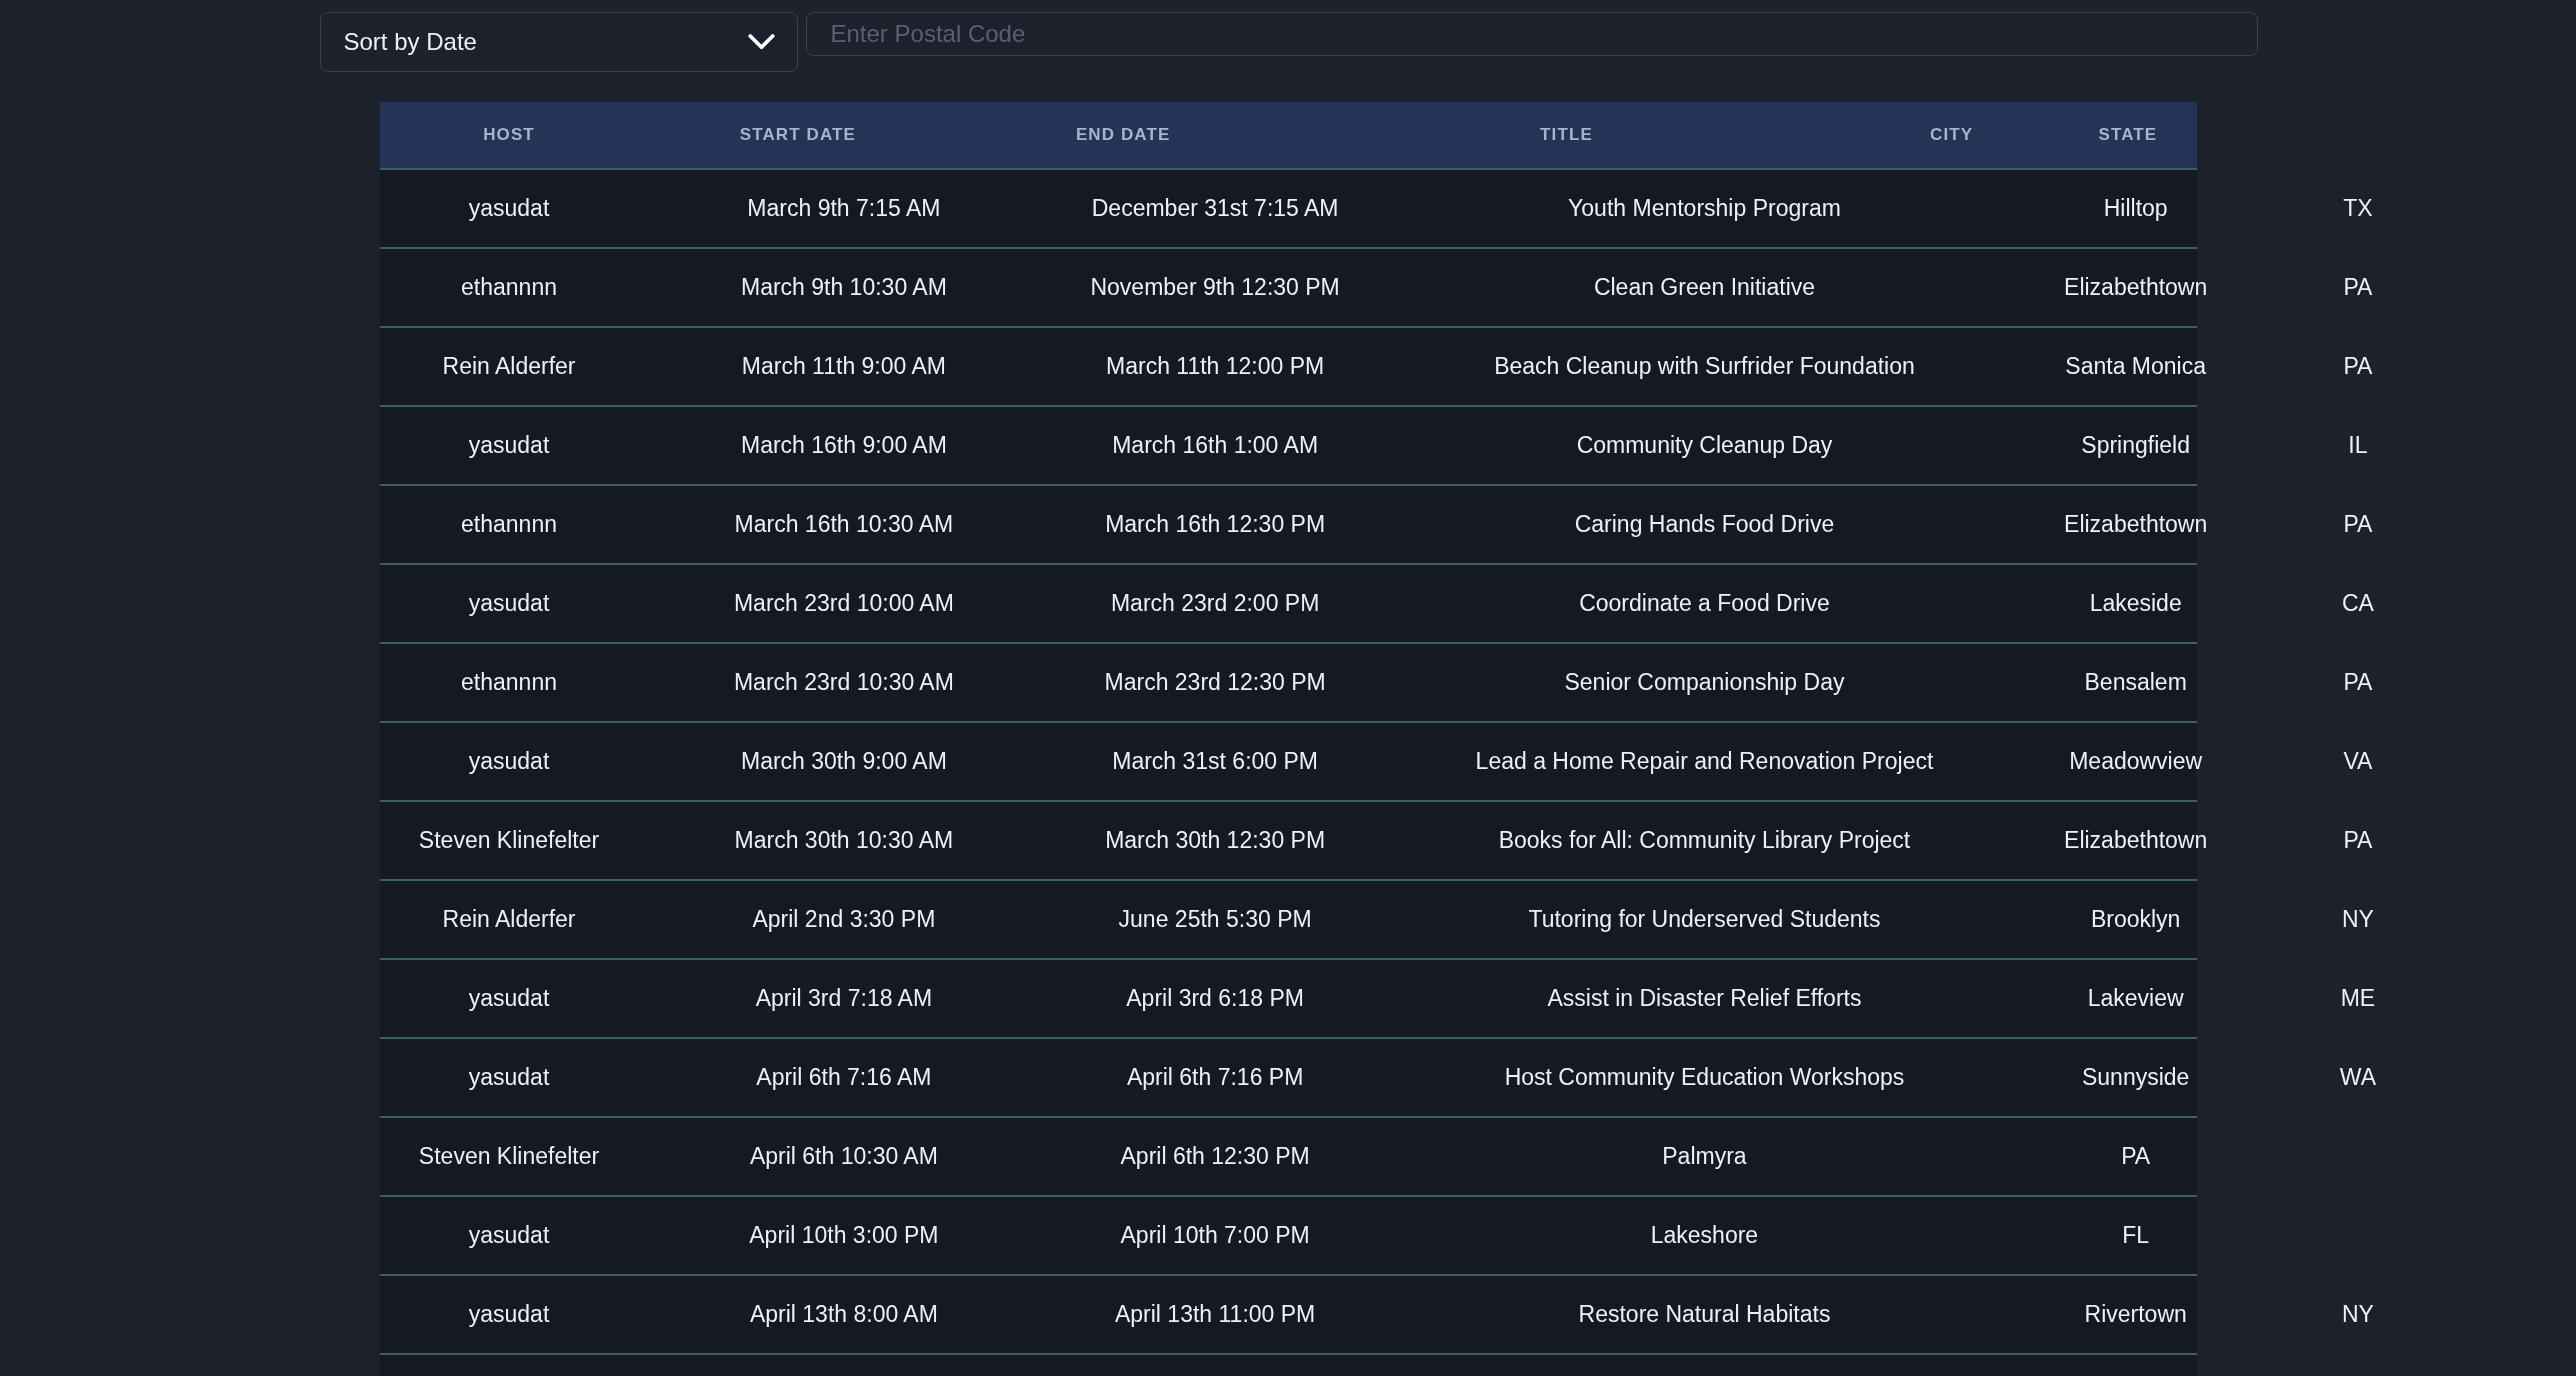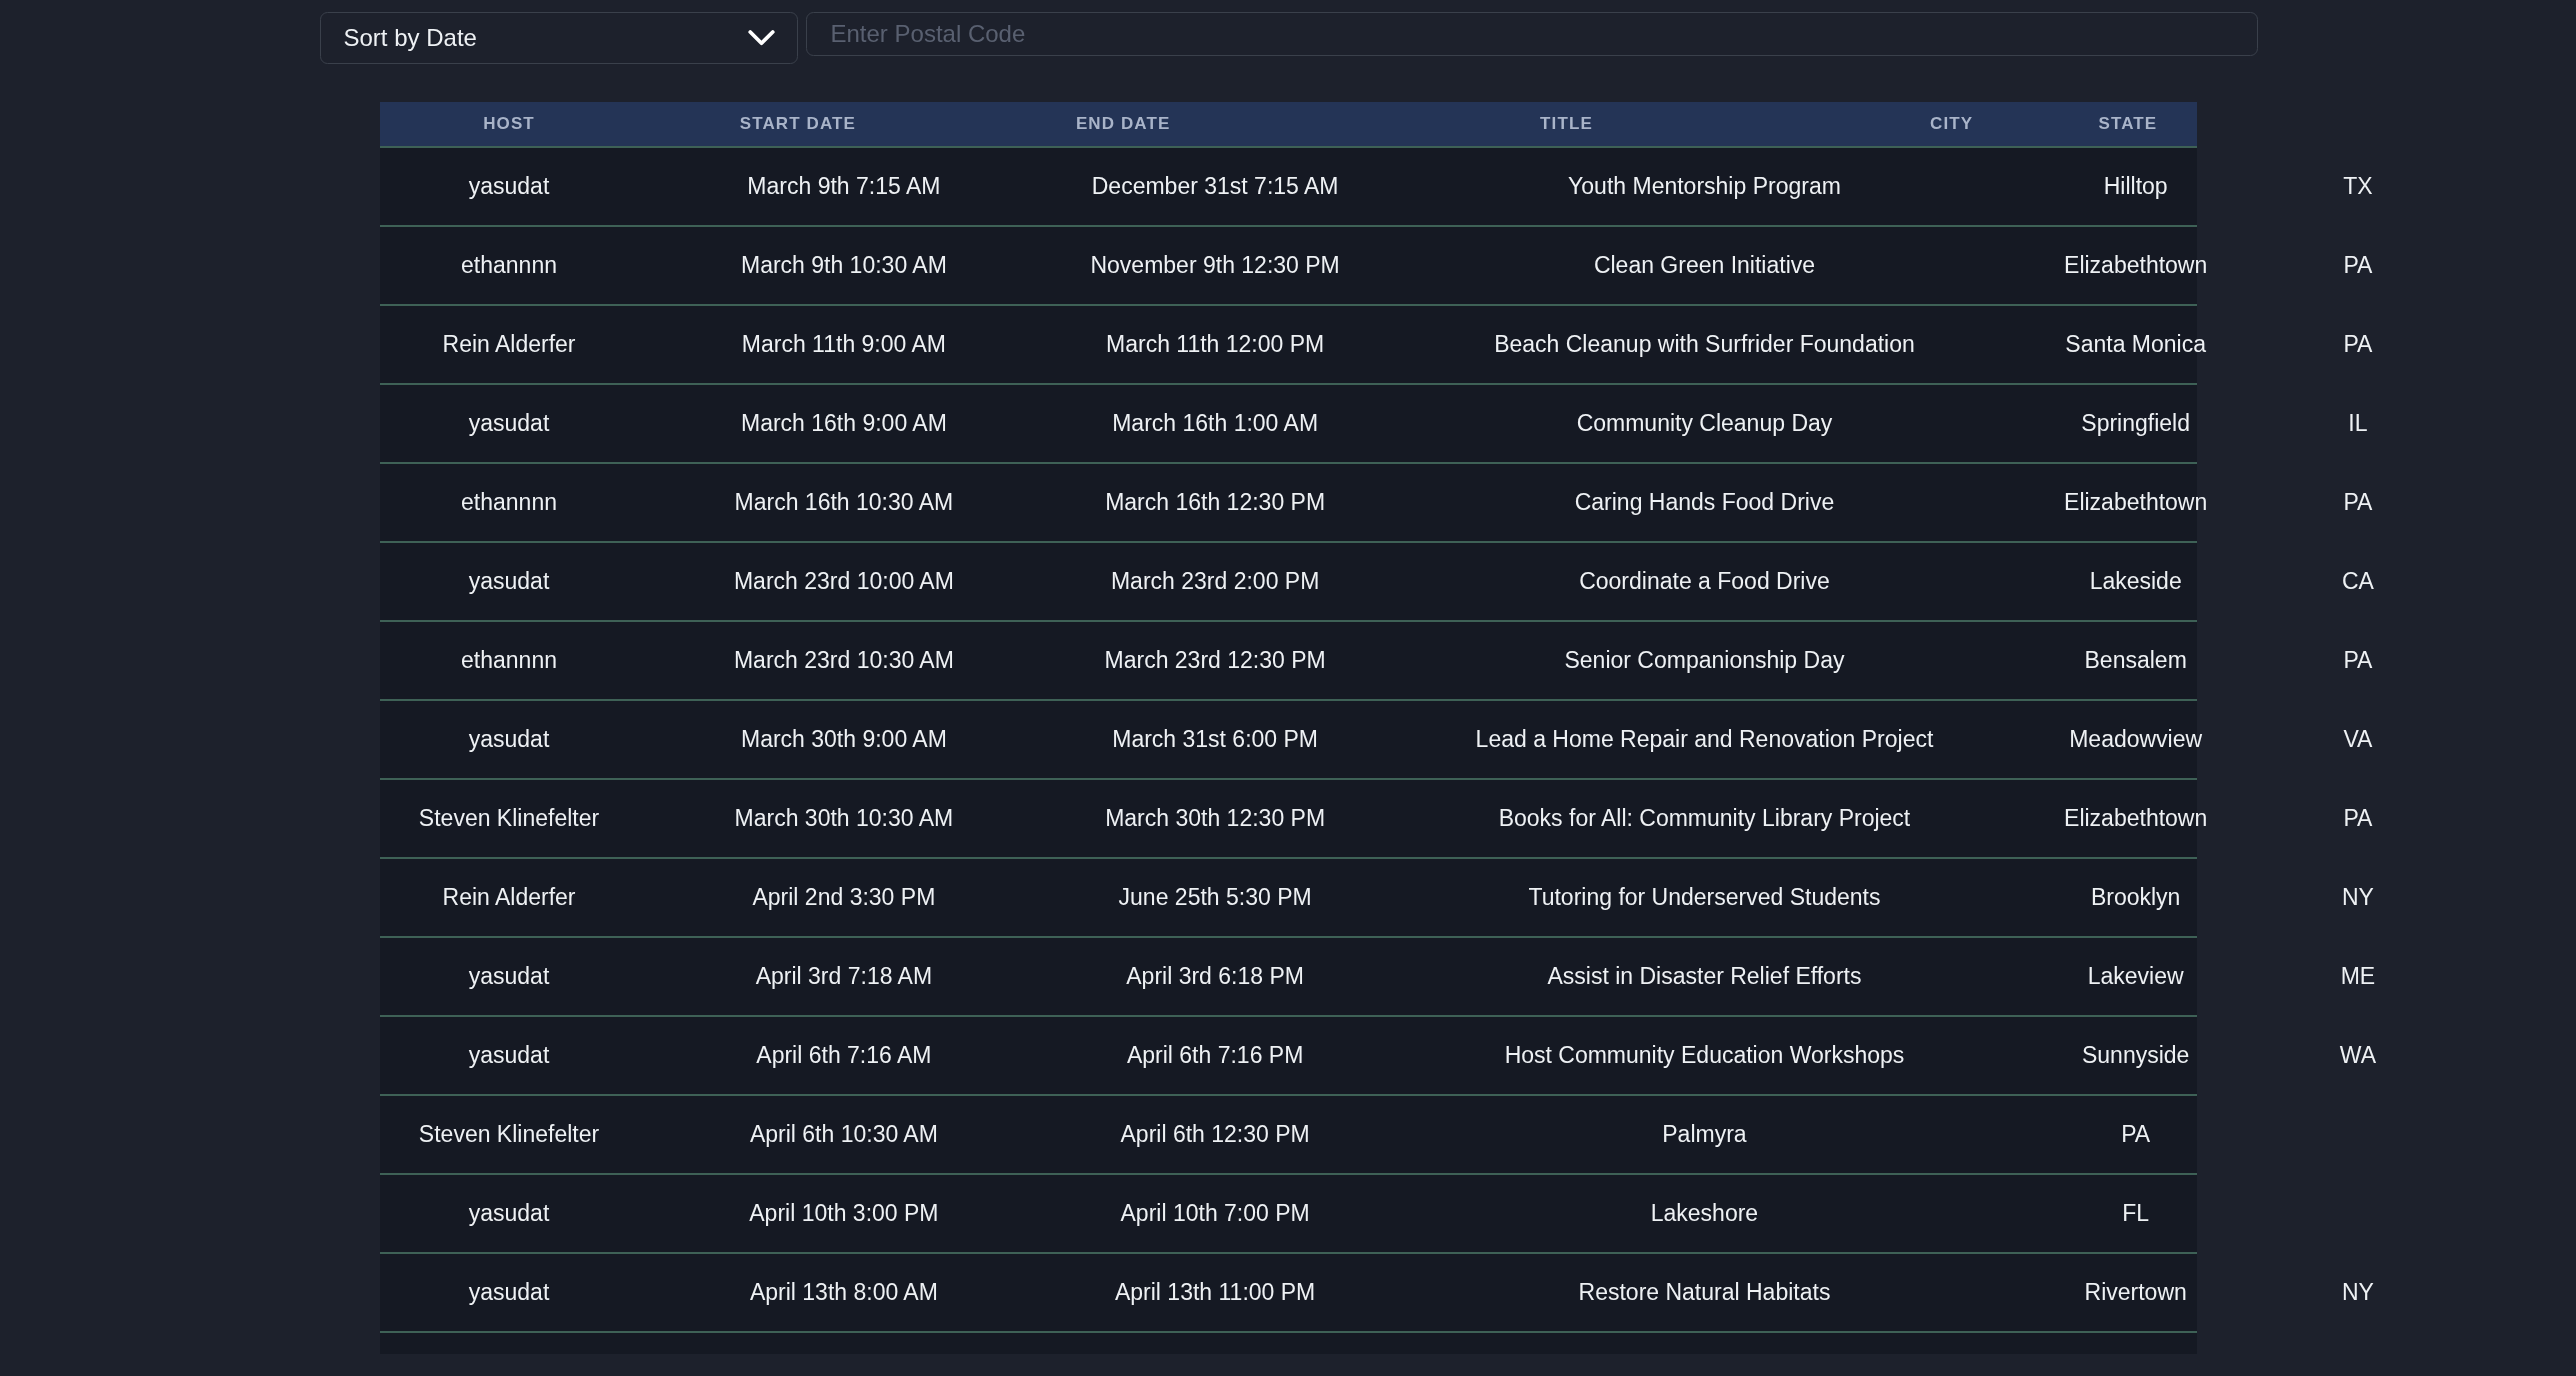--- a/index.html
+++ b/index.html
@@ -19,21 +19,21 @@
     font-family:"Liberation Sans", sans-serif;
     overflow:hidden;
     position:relative;
   }
   
   .controls{
     position:absolute;left:320px;top:12px;width:1938px;height:60px;
     display:flex;gap:7.5px;
   }
   .dropdown{
-    width:478px;height:52px;
+    width:478px;height:60px;
     border:1.5px solid var(--control-border);
     border-radius:7.5px;
     display:flex;align-items:center;
     padding:0 22.5px;
     color:var(--row-text);
     font-size:24px;
     position:relative;
     cursor:pointer;
     background:transparent;
   }
@@ -56,21 +56,21 @@
   
   .table{
     position:absolute;left:380px;top:102px;width:1817px;
   }
   .grid6{
     display:grid;
     grid-template-columns:14.2% 17.6% 18.2% 30.6% 11.8% 7.6%;
     align-items:center;
   }
   .thead{
-    height:46px;
+    height:68px;
     background:var(--header-bg);
     border-bottom:2.2px solid var(--divider);
   }
   .hcell{
     text-align:center;
     color:var(--header-text);
     font-size:17px;
     font-weight:700;
     letter-spacing:1.1px;
   }

